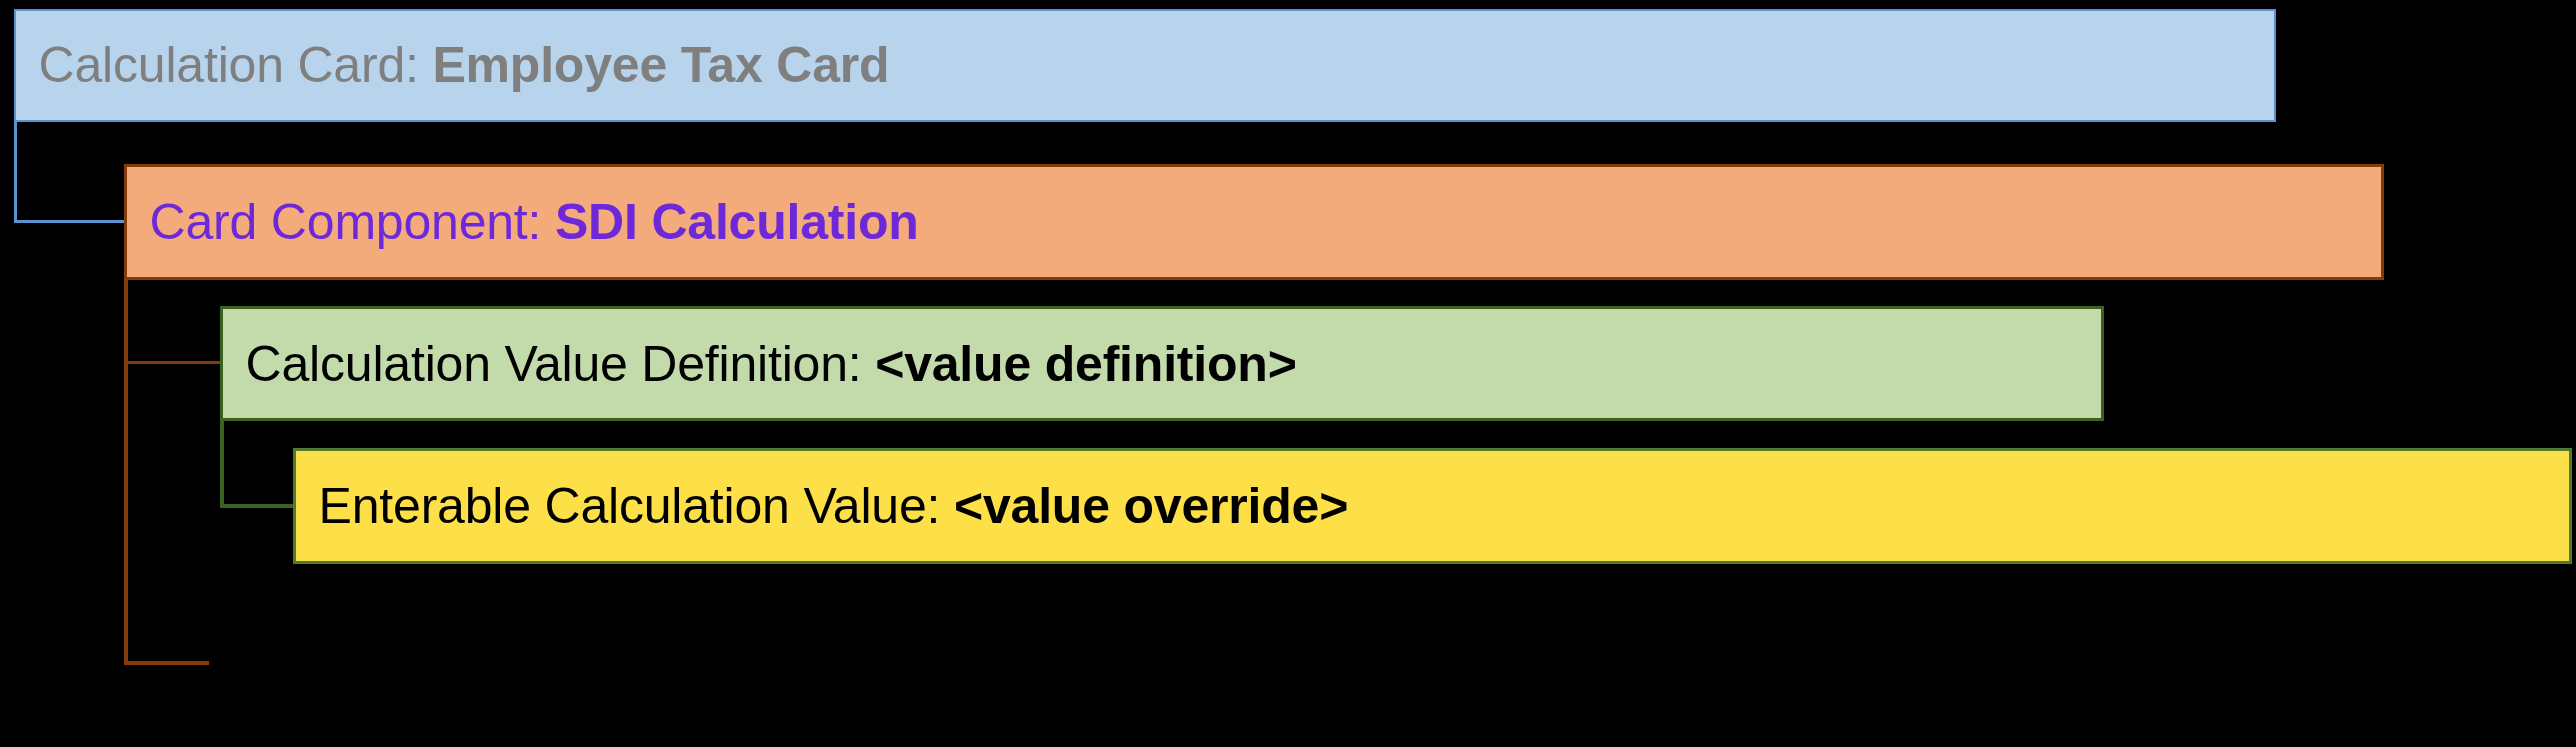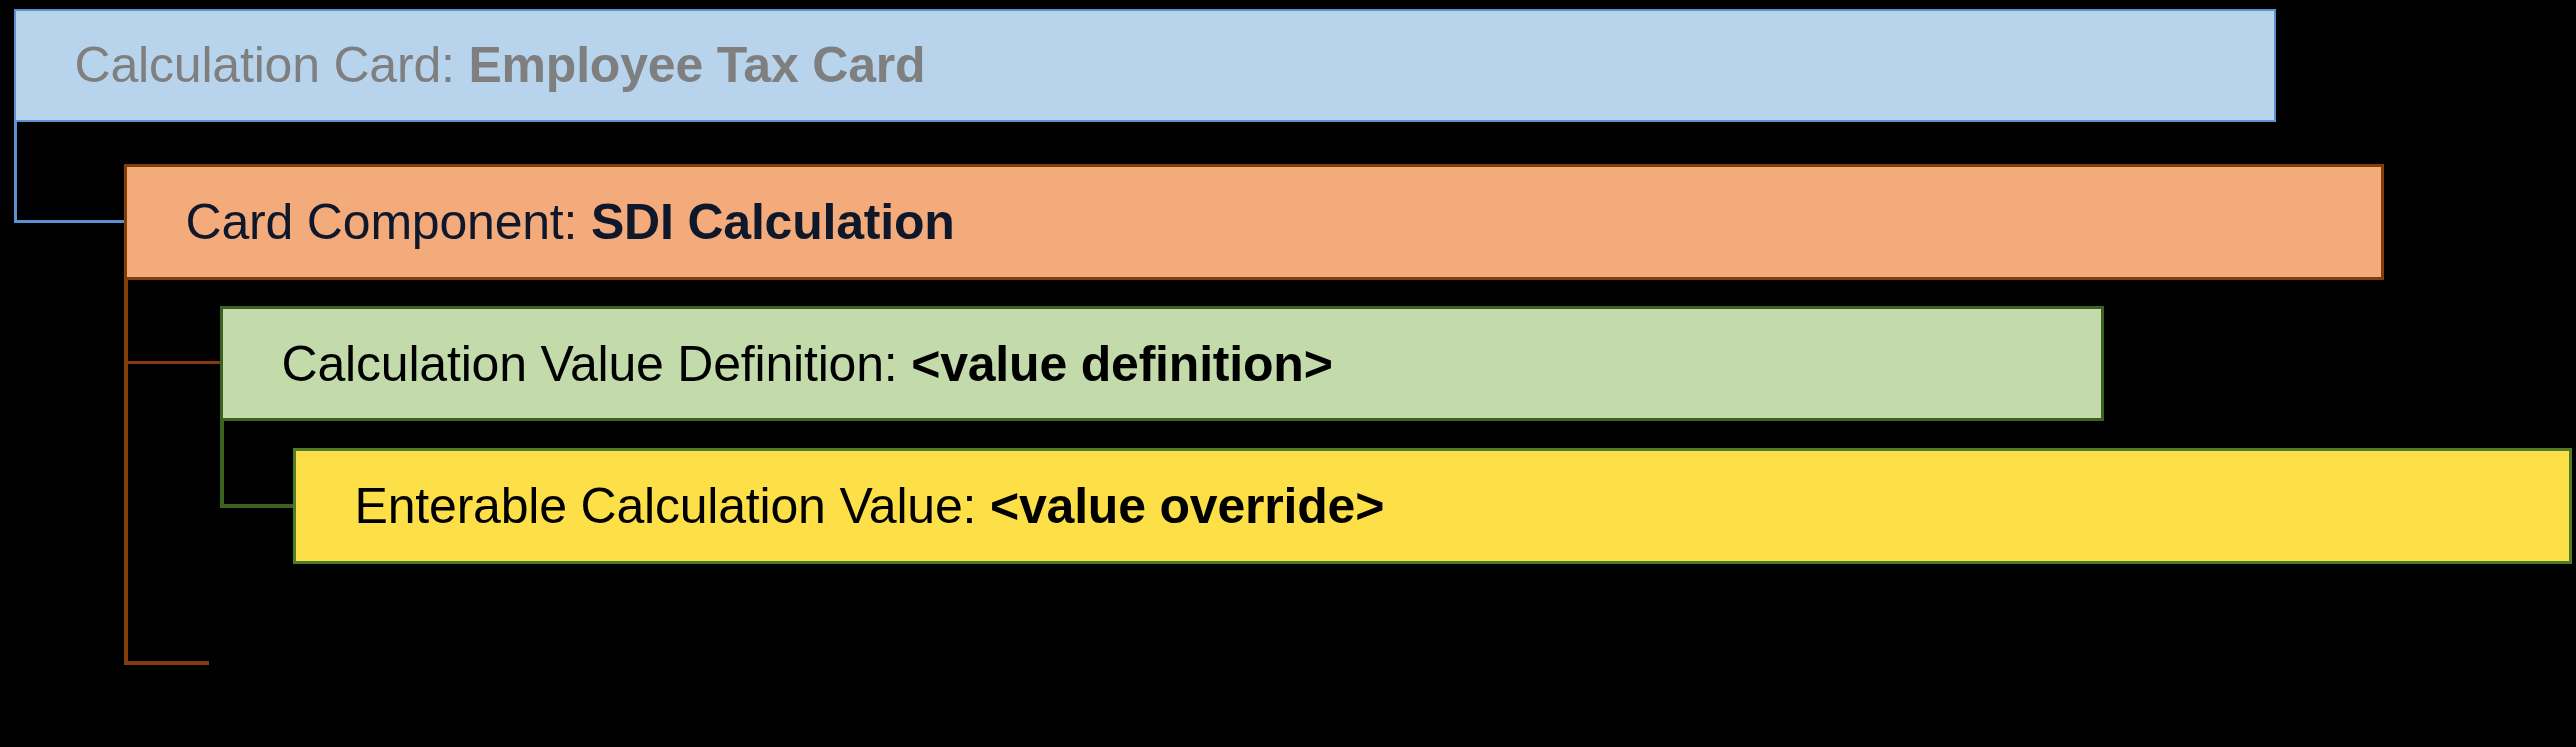--- a/index.html
+++ b/index.html
@@ -33,21 +33,20 @@
     box-sizing: border-box;
     display: flex;
     align-items: center;
     white-space: nowrap;
     overflow: hidden;
   }
   .node .label {
     display: inline-block;
     font-weight: 400;
     letter-spacing: -0.2px;
-    margin-left: 36px;
   }
   .node .label b {
     font-weight: 700;
   }
 
   
   #node-calculation-card {
     left: 14px;
     top: 8.7px;
     width: 2262px;
@@ -68,21 +67,21 @@
     left: 124px;
     top: 164px;
     width: 2260px;
     height: 116px;
     background: #f3ab7c;
     border: 3.5px solid #843c0c;
     padding-left: 22.6px;
     z-index: 5;
   }
   #node-card-component .label {
-    color: #0f172a;
+    color: #6d28d9;
     font-size: 50px;
     line-height: 1;
   }
 
   
   #node-value-definition {
     left: 220px;
     top: 306px;
     width: 1884px;
     height: 115px;

